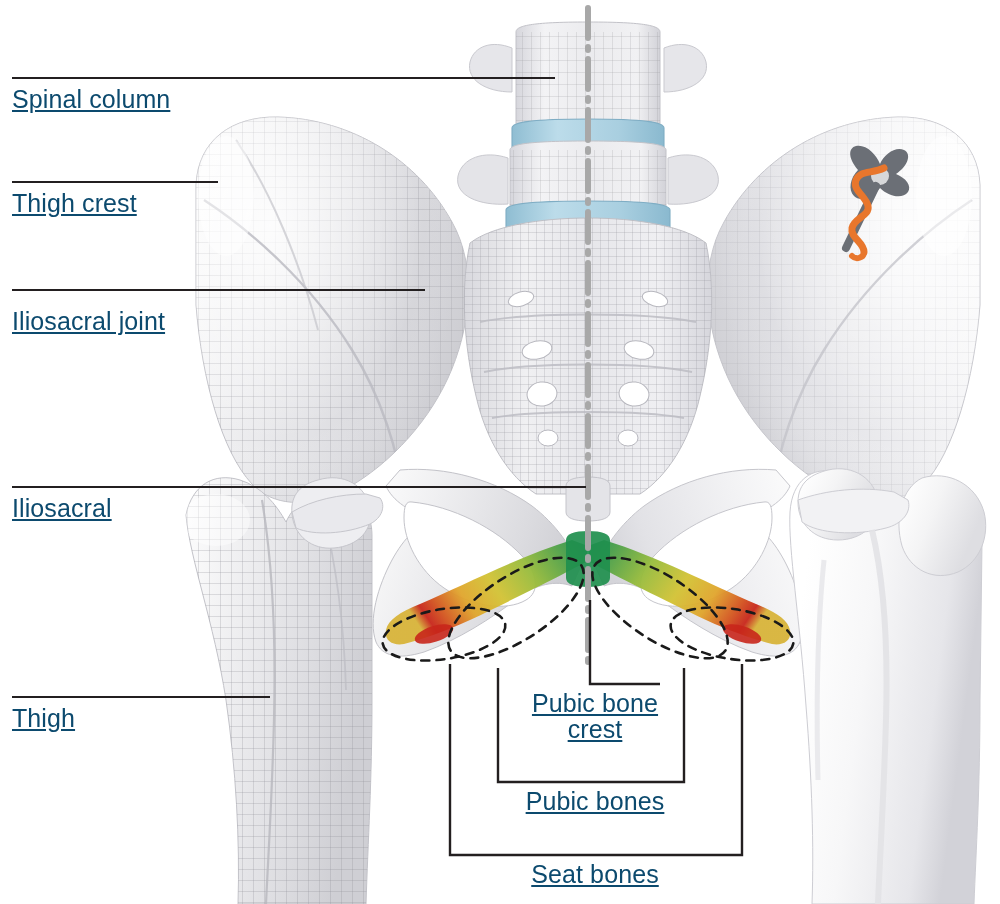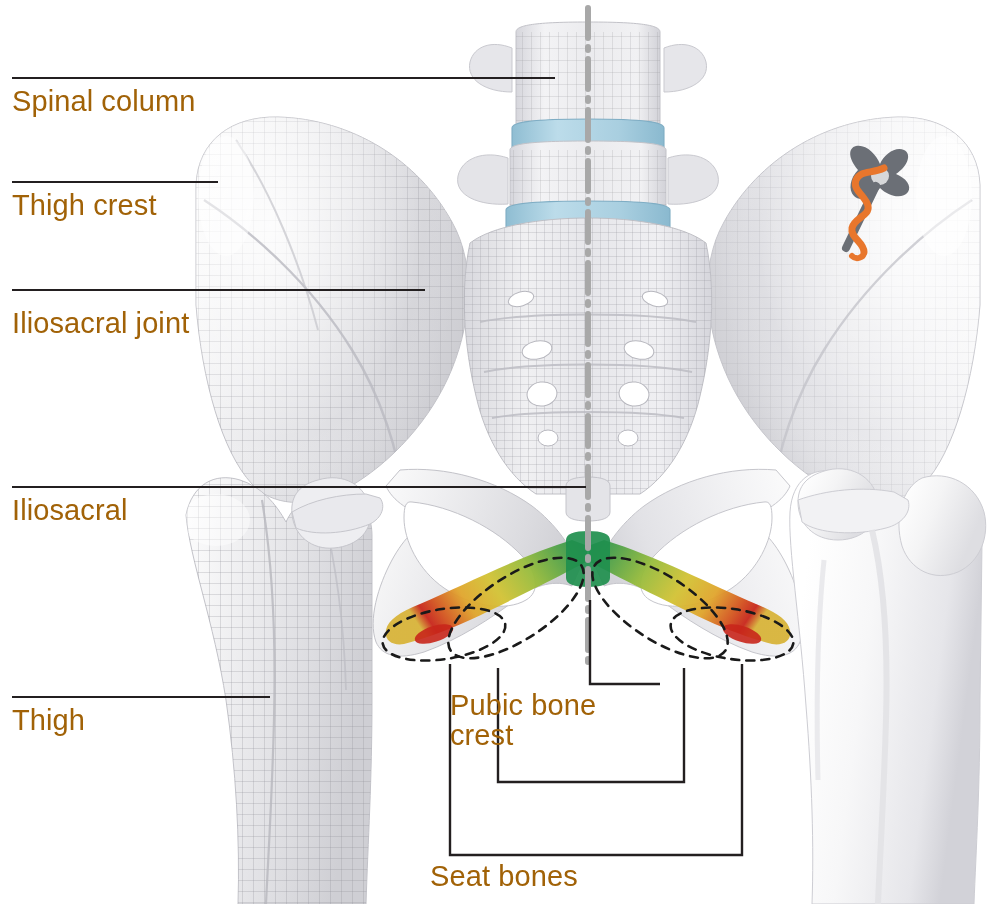--- a/index.html
+++ b/index.html
@@ -7,27 +7,28 @@
   body{
     width:1000px;height:904px;
     font-family:"Liberation Sans","DejaVu Sans",sans-serif;
     overflow:hidden;position:relative;
   }
   #stage{position:relative;width:1000px;height:904px;background:#fff;}
   #art{position:absolute;left:0;top:0;width:1000px;height:904px;}
 
   .lbl{
     position:absolute;
-    font-size:29px;
-    color:#a16207;
+    font-size:25px;
+    color:#0c4a6e;
     letter-spacing:.1px;
     white-space:nowrap;
     line-height:1.05;
+    text-decoration:underline;
   }
-  .lbl.ctr{text-align:left;}
+  .lbl.ctr{text-align:center;}
 </style>
 </head>
 <body>
 
 <div id="stage">
 
 <svg id="art" viewBox="0 0 1000 904" xmlns="http://www.w3.org/2000/svg">
 
   <defs>
 
@@ -345,16 +346,17 @@
 
 <div class="lbl" style="left:12px;top:495px;">Iliosacral</div>
 
 <div class="lbl" style="left:12px;top:705px;">Thigh</div>
 
 <div class="lbl ctr" style="left:450px;top:690px;width:290px;">
   <div>Pubic bone</div>
   <div>crest</div>
 </div>
 
+<div class="lbl ctr" style="left:450px;top:788px;width:290px;">Pubic bones</div>
 
 <div class="lbl ctr" style="left:430px;top:861px;width:330px;">Seat bones</div>
 
 </div>
 
 </body></html>

